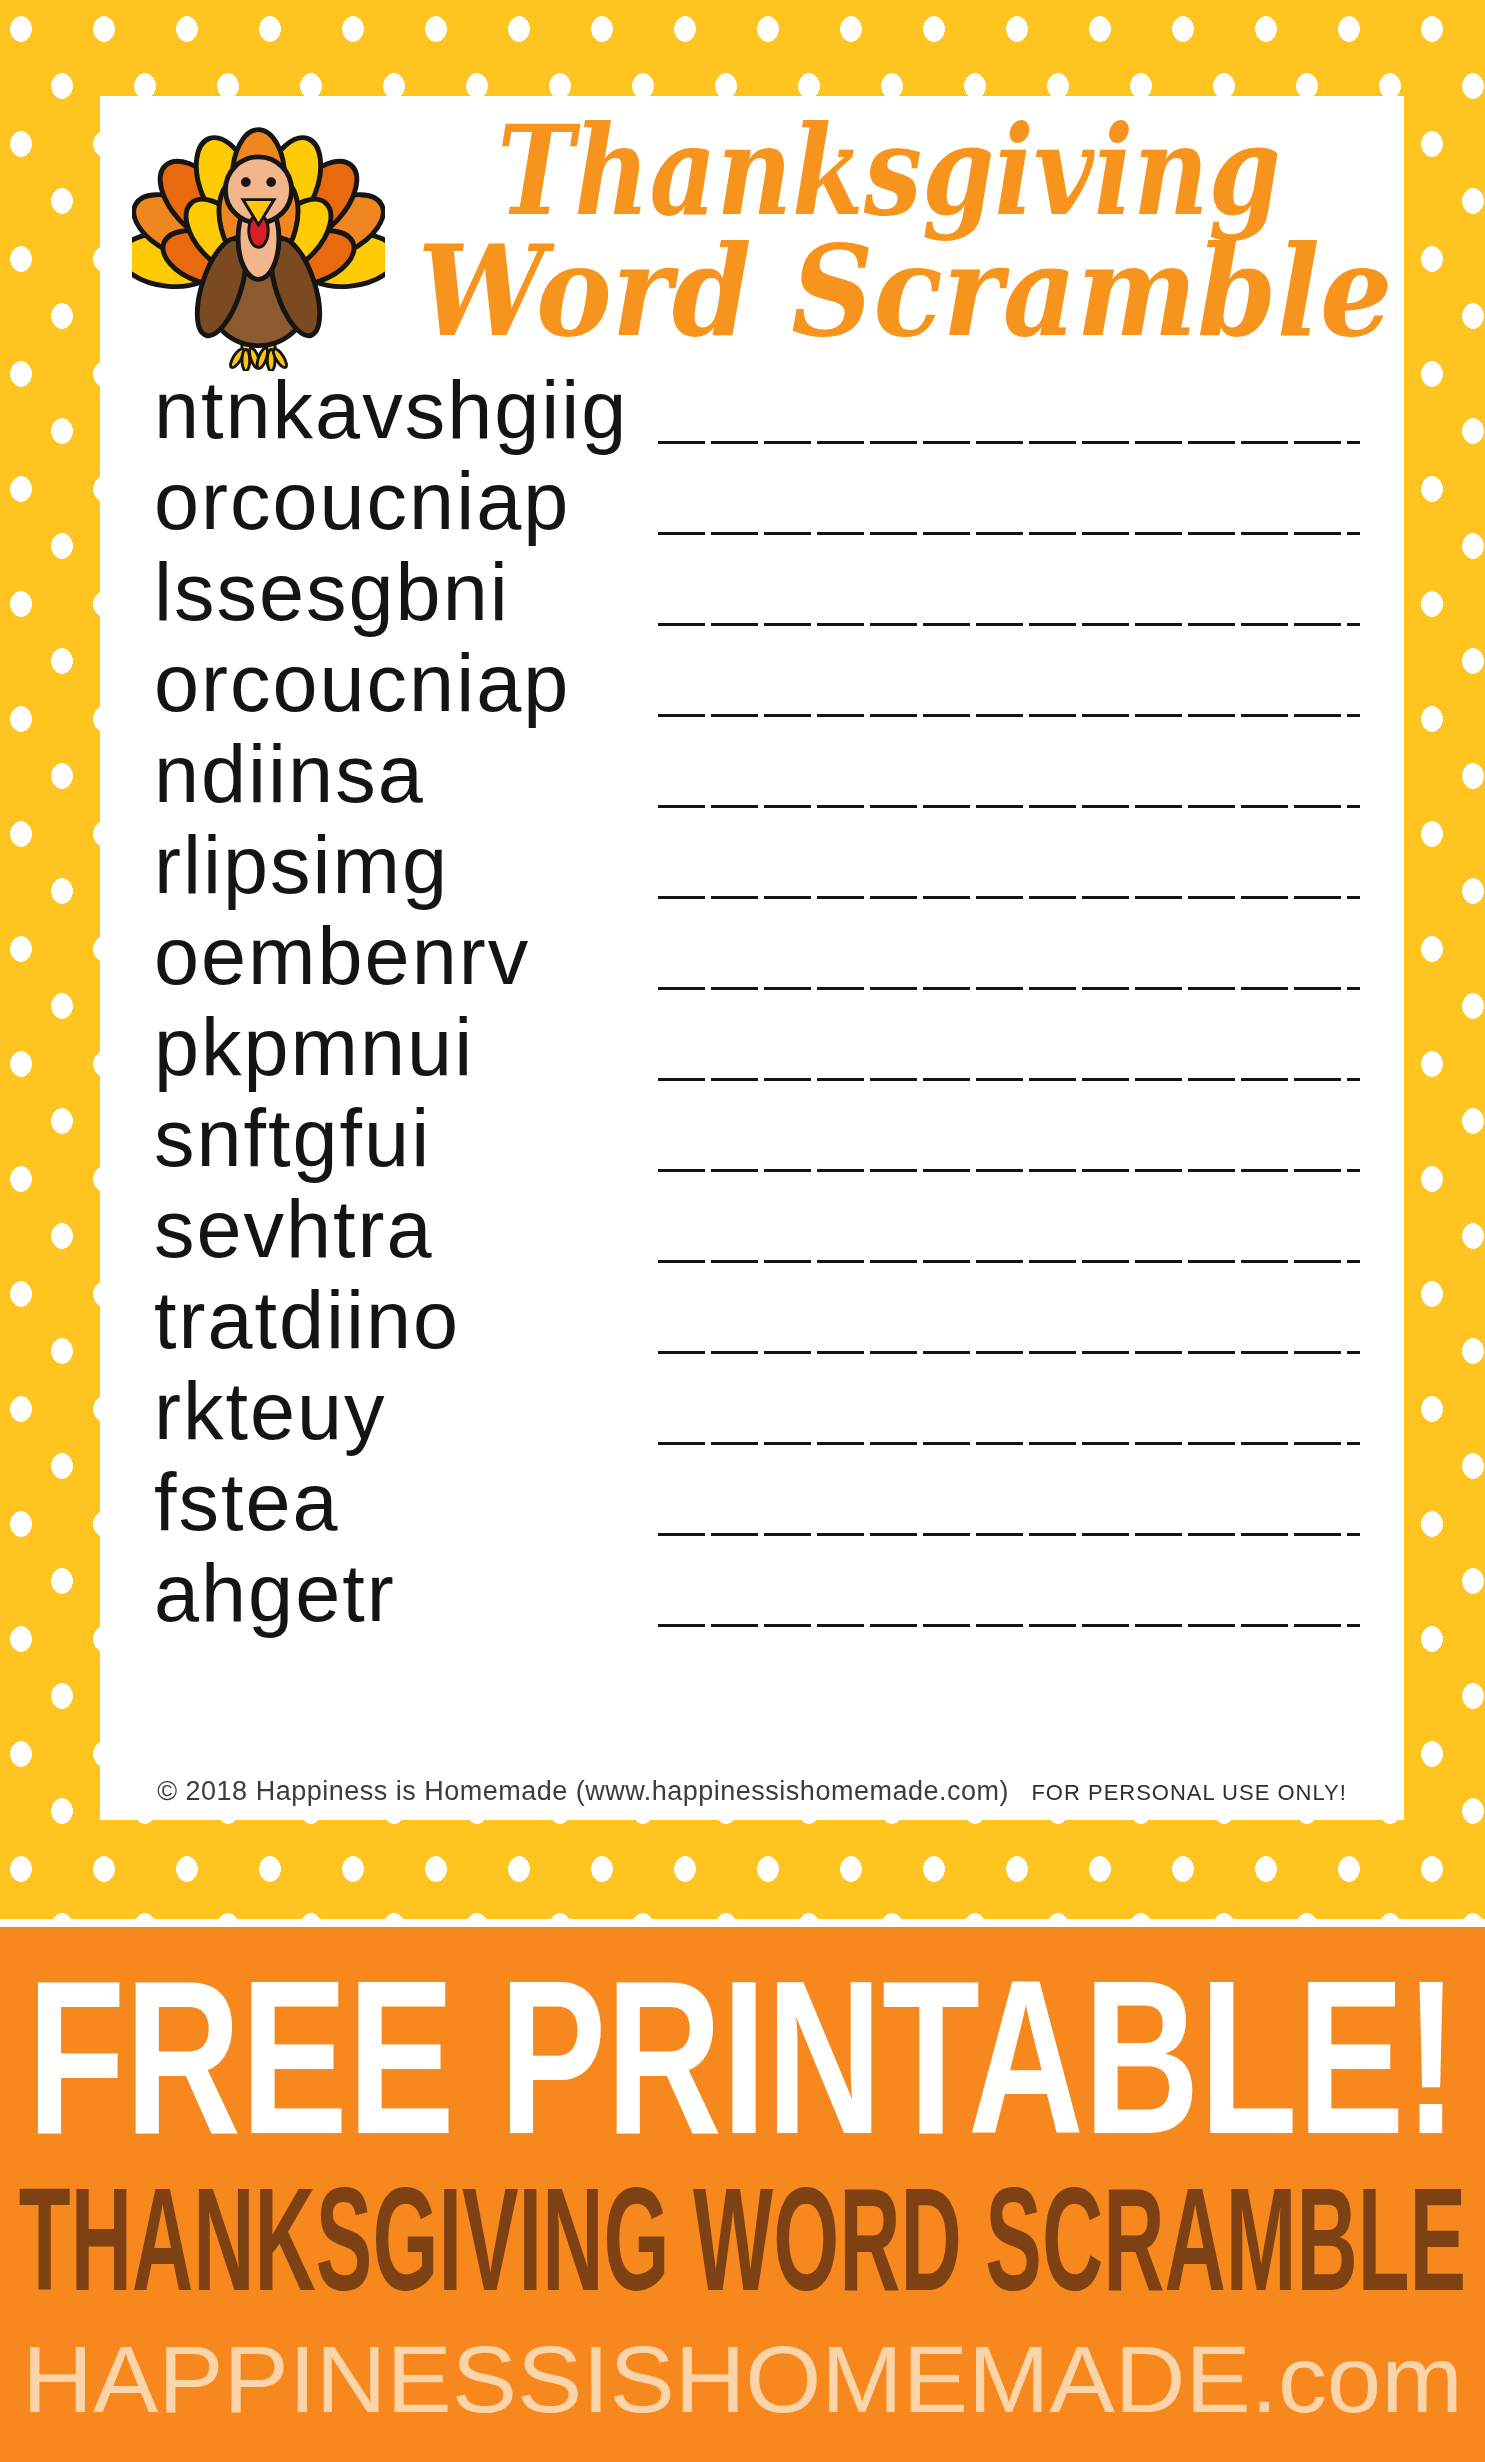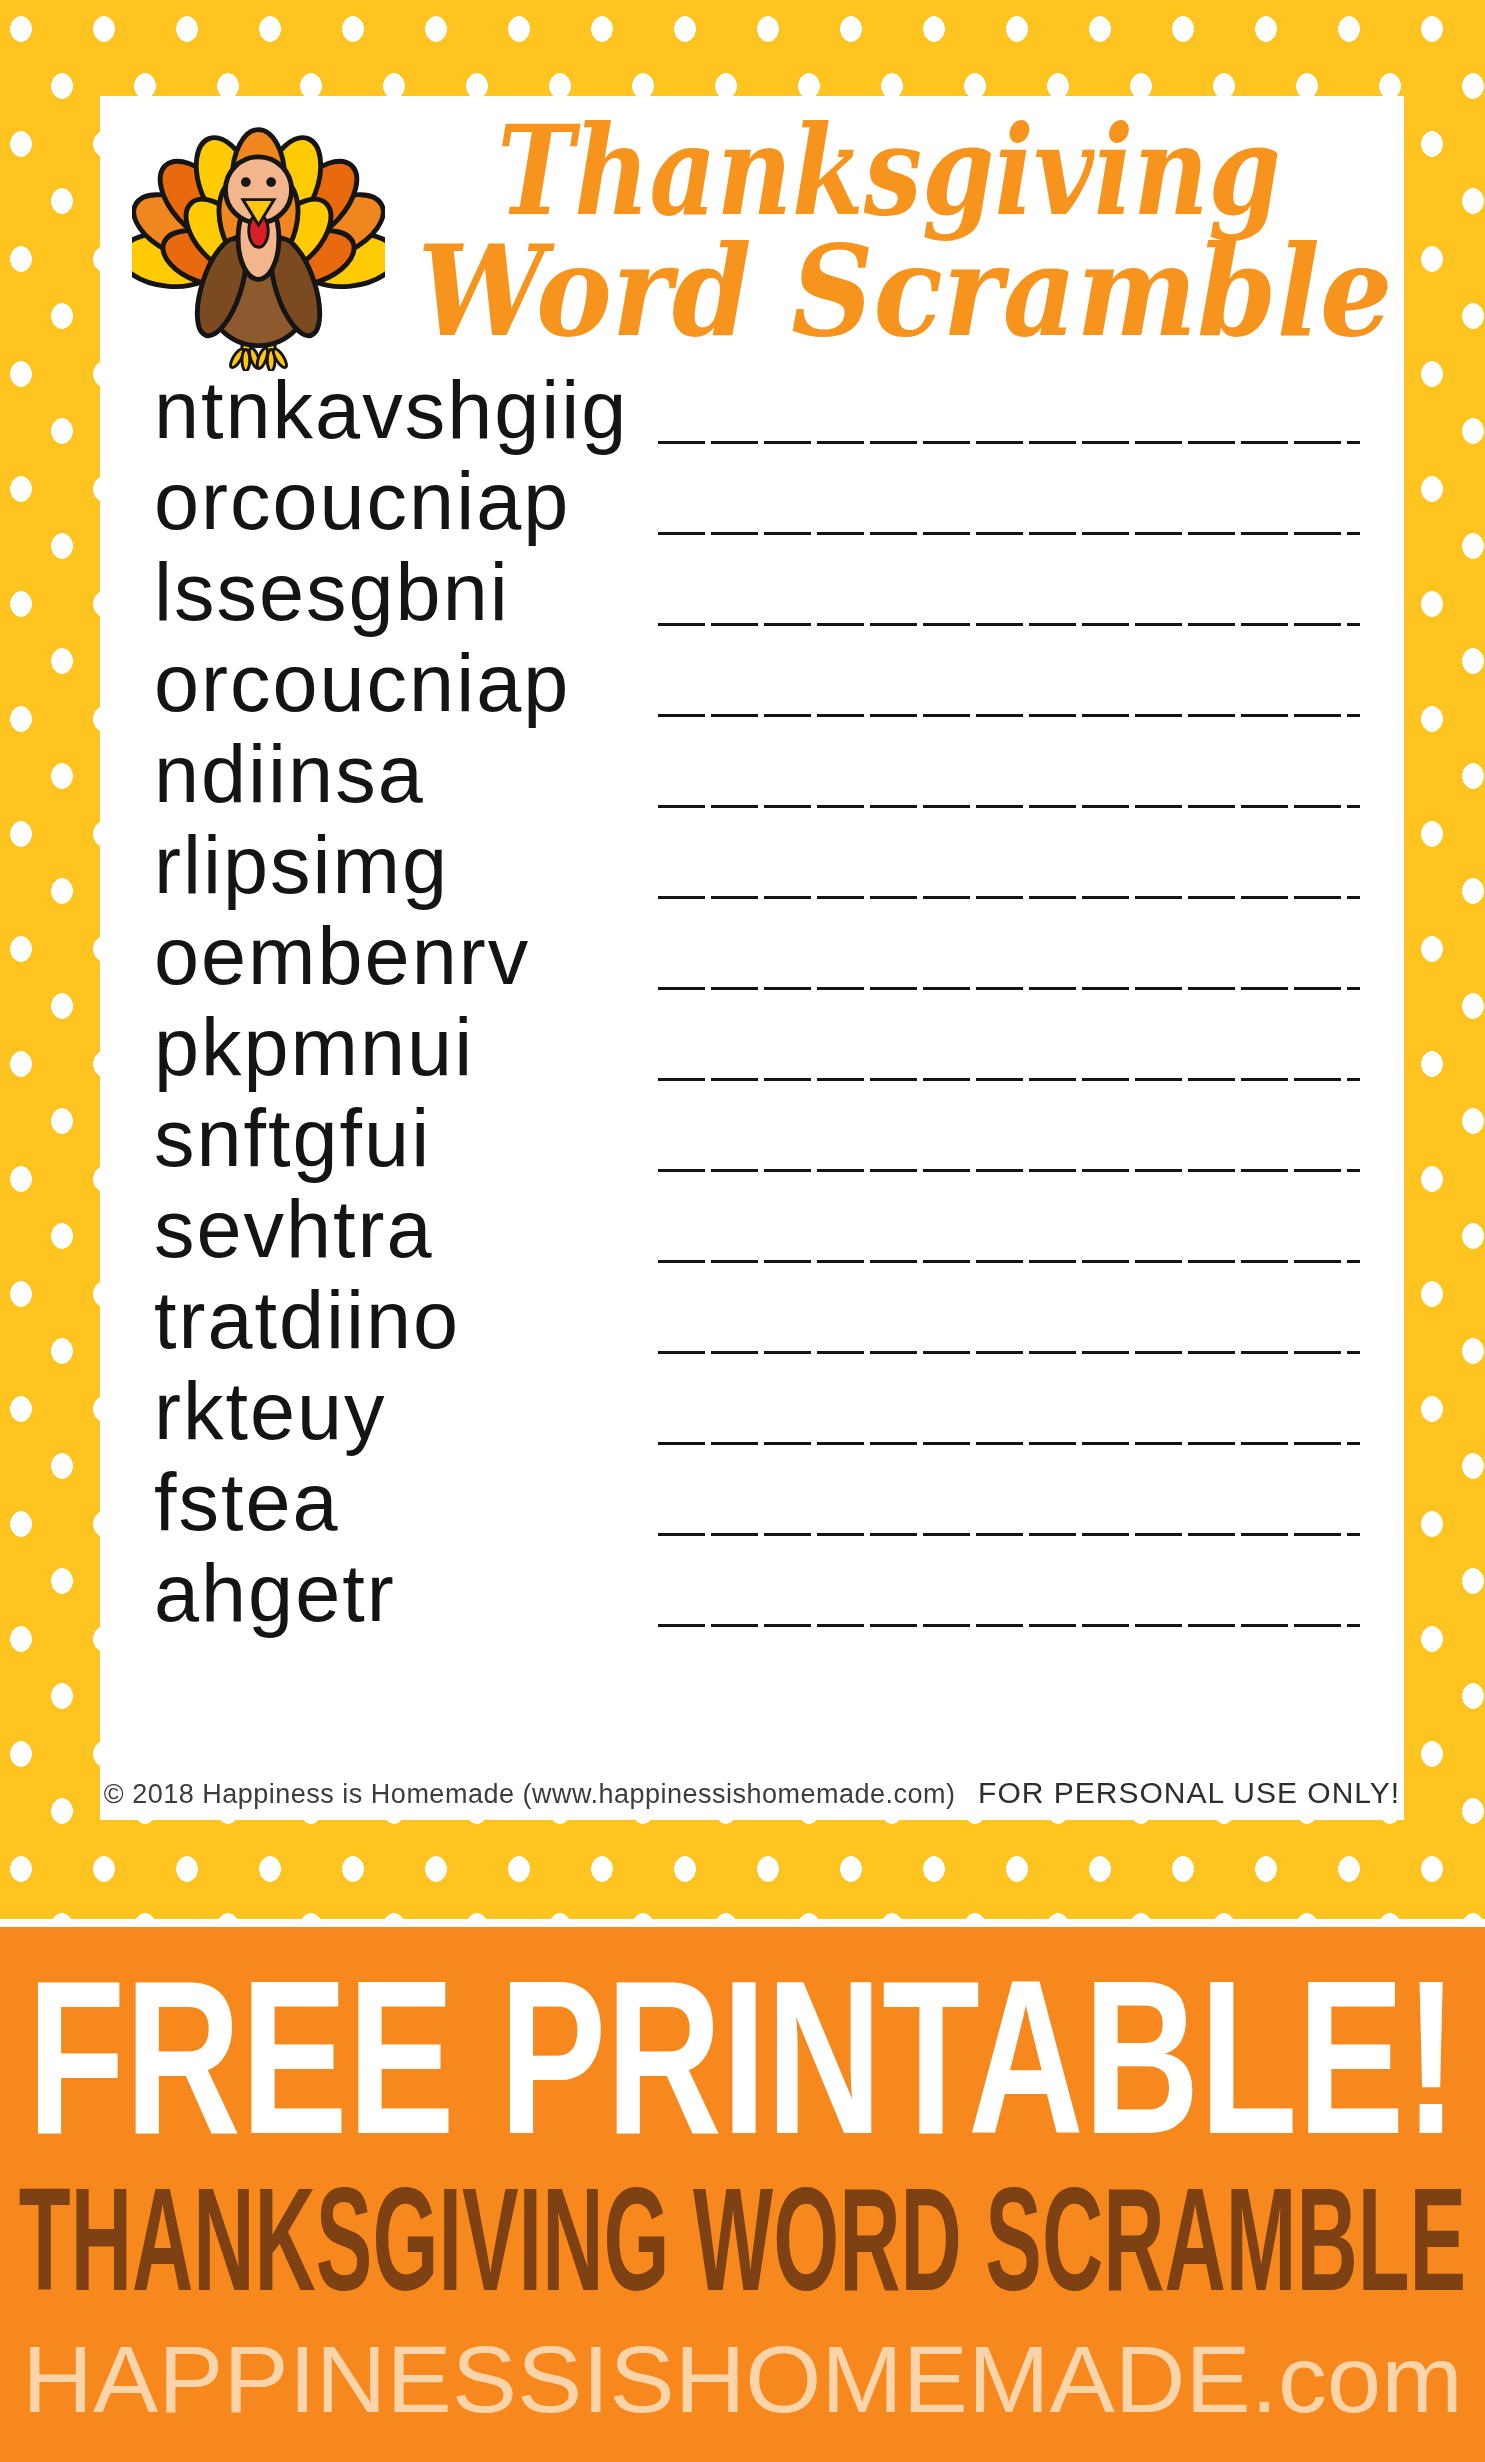--- a/index.html
+++ b/index.html
@@ -61,21 +61,21 @@
     background:repeating-linear-gradient(90deg,
       var(--word-black,#141414) 0 47px, transparent 47px 53px);
   }
 
   
   .copyright{
     position:absolute;left:0;right:0;top:1680px;text-align:center;
     color:var(--copyright-gray,#3C3C3C);white-space:nowrap;
   }
   .copyright .copy-text{font-size:27px;letter-spacing:0.5px;text-align:center;}
-  .copyright .usage-text{font-size:30px;letter-spacing:1px;margin-left:18px;color:#2E2E2E;}
+  .copyright .usage-text{font-size:22px;letter-spacing:1px;margin-left:18px;color:#2E2E2E;}
 
   
   .banner{
     position:absolute;left:0;top:1919px;width:1485px;height:544px;
     background:var(--banner-orange,#F6881E);
     margin-top:8px;
   }
   .banner svg{position:absolute;left:0;top:0;width:1485px;height:544px;}
   .banner-headline{
     font-family:"Liberation Sans",sans-serif;font-weight:bold;

